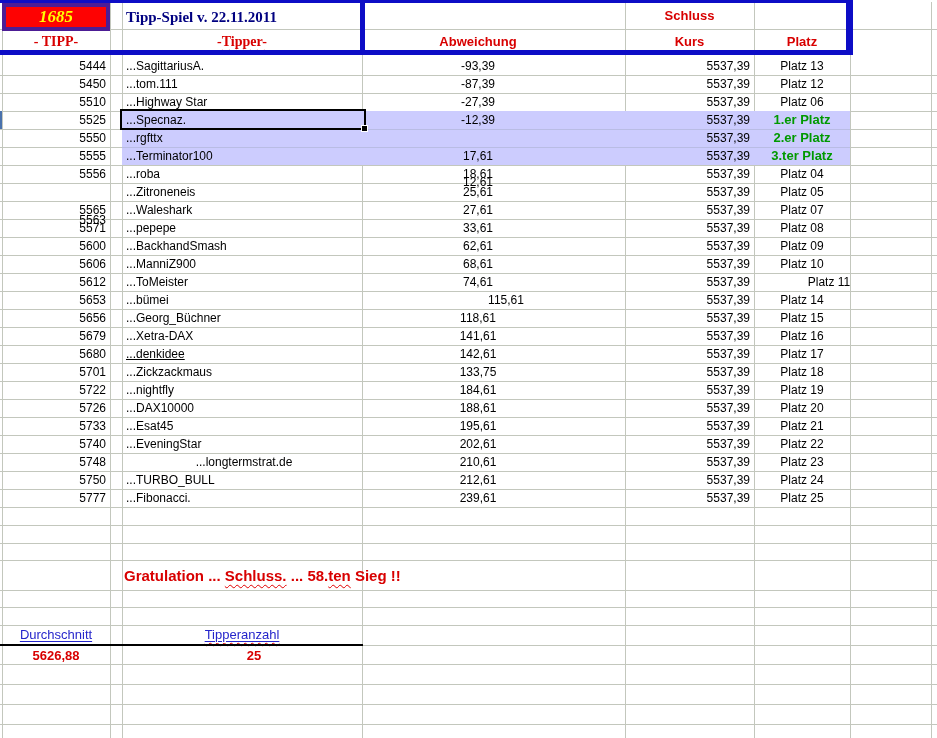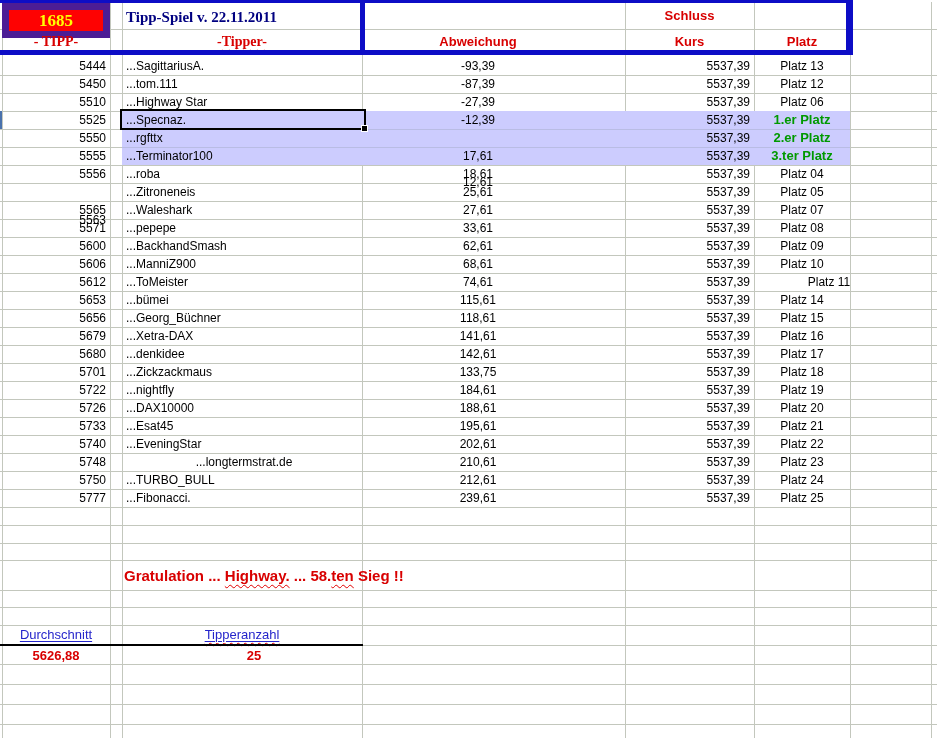--- a/index.html
+++ b/index.html
@@ -13,23 +13,23 @@
   .vline{position:absolute;top:2px;bottom:0;width:1px;background:var(--grid);}
   .hline{position:absolute;left:0;width:937px;height:1px;background:var(--grid);}
   .cell{position:absolute;font-size:12px;line-height:18px;color:#000;white-space:nowrap;overflow:visible;}
   .right{text-align:right;}
   .center{text-align:center;}
   .left{text-align:left;}
   .winner-platz{color:var(--green);font-weight:bold;font-size:13px;}
   .lavblock{position:absolute;background:var(--lavender);}
   .lavline{position:absolute;height:1px;background:#b9bce4;}
   
-  .hdr-red-cell{position:absolute;left:2px;top:3px;width:108px;height:35px;background:var(--cellred);
-    border:7px solid #4c1d95;box-sizing:border-box;display:flex;align-items:center;justify-content:center;
-    font-family:"Liberation Serif",serif;font-weight:bold;font-size:17px;color:var(--yellow);}
+  .hdr-red-cell{position:absolute;left:2px;top:3px;width:108px;height:28px;background:var(--cellred);
+    border:4px solid #4c1d95;box-sizing:border-box;display:flex;align-items:center;justify-content:center;
+    font-family:"Liberation Serif",serif;font-weight:bold;font-size:17px;color:var(--yellow);font-style:italic;}
   .title{position:absolute;left:126px;top:5px;height:24px;line-height:24px;
     font-family:"Liberation Serif",serif;font-weight:bold;font-size:15px;color:var(--navy);}
   .hdr-sans{position:absolute;font-weight:bold;font-size:13px;color:var(--red);line-height:20px;}
   .hdr-serif{position:absolute;font-family:"Liberation Serif",serif;font-weight:bold;font-size:14px;
     color:var(--red);line-height:20px;}
   .wavy-red{text-decoration-line:underline;text-decoration-style:wavy;
     text-decoration-color:#e00000;text-decoration-thickness:1px;text-underline-offset:3px;}
   .blue-bar{position:absolute;background:var(--blue-border);}
   
   #sel-border{position:absolute;left:120px;top:109px;width:242px;height:17px;
@@ -163,35 +163,35 @@
       <div class="cell center" style="left: 362px; top: 255px; width: 232px; height: 18px;">68,61</div>
       <div class="cell right" style="left: 625px; top: 255px; width: 125px; height: 18px;">5537,39</div>
       <div class="cell center" style="left: 754px; top: 255px; width: 96px; height: 18px;">Platz 10</div>
       <div class="cell right" style="left: 2px; top: 273px; width: 104px; height: 18px;">5612</div>
       <div class="cell left" style="left: 126px; top: 273px; width: 236px; height: 18px;">...ToMeister</div>
       <div class="cell center" style="left: 362px; top: 273px; width: 232px; height: 18px;">74,61</div>
       <div class="cell right" style="left: 625px; top: 273px; width: 125px; height: 18px;">5537,39</div>
       <div class="cell center" style="left: 754px; top: 273px; width: 96px; height: 18px; margin-left: 27px;">Platz 11</div>
       <div class="cell right" style="left: 2px; top: 291px; width: 104px; height: 18px;">5653</div>
       <div class="cell left" style="left: 126px; top: 291px; width: 236px; height: 18px;">...bümei</div>
-      <div class="cell center" style="left: 362px; top: 291px; width: 232px; height: 18px;">115,61</div>
+      <div class="cell center" style="left: 362px; top: 291px; width: 232px; height: 18px; padding-left: 28px;">115,61</div>
       <div class="cell right" style="left: 625px; top: 291px; width: 125px; height: 18px;">5537,39</div>
       <div class="cell center" style="left: 754px; top: 291px; width: 96px; height: 18px;">Platz 14</div>
       <div class="cell right" style="left: 2px; top: 309px; width: 104px; height: 18px;">5656</div>
       <div class="cell left" style="left: 126px; top: 309px; width: 236px; height: 18px;">...Georg_Büchner</div>
       <div class="cell center" style="left: 362px; top: 309px; width: 232px; height: 18px;">118,61</div>
       <div class="cell right" style="left: 625px; top: 309px; width: 125px; height: 18px;">5537,39</div>
       <div class="cell center" style="left: 754px; top: 309px; width: 96px; height: 18px;">Platz 15</div>
       <div class="cell right" style="left: 2px; top: 327px; width: 104px; height: 18px;">5679</div>
       <div class="cell left" style="left: 126px; top: 327px; width: 236px; height: 18px;">...Xetra-DAX</div>
       <div class="cell center" style="left: 362px; top: 327px; width: 232px; height: 18px;">141,61</div>
       <div class="cell right" style="left: 625px; top: 327px; width: 125px; height: 18px;">5537,39</div>
       <div class="cell center" style="left: 754px; top: 327px; width: 96px; height: 18px;">Platz 16</div>
       <div class="cell right" style="left: 2px; top: 345px; width: 104px; height: 18px;">5680</div>
-      <div class="cell left" style="left: 126px; top: 345px; width: 236px; height: 18px;">...denkidee</div>
+      <div class="cell left" style="left: 126px; top: 345px; width: 236px; height: 18px; text-decoration: underline;">...denkidee</div>
       <div class="cell center" style="left: 362px; top: 345px; width: 232px; height: 18px;">142,61</div>
       <div class="cell right" style="left: 625px; top: 345px; width: 125px; height: 18px;">5537,39</div>
       <div class="cell center" style="left: 754px; top: 345px; width: 96px; height: 18px;">Platz 17</div>
       <div class="cell right" style="left: 2px; top: 363px; width: 104px; height: 18px;">5701</div>
       <div class="cell left" style="left: 126px; top: 363px; width: 236px; height: 18px;">...Zickzackmaus</div>
       <div class="cell center" style="left: 362px; top: 363px; width: 232px; height: 18px;">133,75</div>
       <div class="cell right" style="left: 625px; top: 363px; width: 125px; height: 18px;">5537,39</div>
       <div class="cell center" style="left: 754px; top: 363px; width: 96px; height: 18px;">Platz 18</div>
       <div class="cell right" style="left: 2px; top: 381px; width: 104px; height: 18px;">5722</div>
       <div class="cell left" style="left: 126px; top: 381px; width: 236px; height: 18px;">...nightfly</div>
@@ -243,21 +243,21 @@
   <div class="blue-bar" style="left:0;top:0;width:853px;height:3px;"></div>
   <div class="blue-bar" style="left:0;top:50px;width:853px;height:5px;"></div>
   <div class="blue-bar" style="left:846px;top:0;width:7px;height:55px;"></div>
   <div class="blue-bar" style="left:360px;top:0;width:5px;height:55px;"></div>
 
   <div id="row-indicator"></div>
   <div id="sel-border">
     <div id="sel-handle"></div>
   </div>
 
-  <div id="congrats"><span>Gratulation ... </span><span class="wavy-red">Highway.</span><span> ...  58.</span><span class="wavy-red">ten</span><span> Sieg !!</span></div>
+  <div id="congrats"><span>Gratulation ... </span><span class="wavy-red">Schluss.</span><span> ...  58.</span><span class="wavy-red">ten</span><span> Sieg !!</span></div>
 
   <div class="flabel" style="left:2px;width:108px;">Durchschnitt</div>
   <div class="flabel" style="left:122px;width:240px;"><span class="wavy-red">Tipperanzahl</span></div>
   <div id="sum-line"></div>
   <div class="fvalue" style="left:2px;width:108px;">5626,88</div>
   <div class="fvalue" style="left:114px;width:240px;margin-left:20px;">25</div>
 
 </div>
 
 </body></html>

